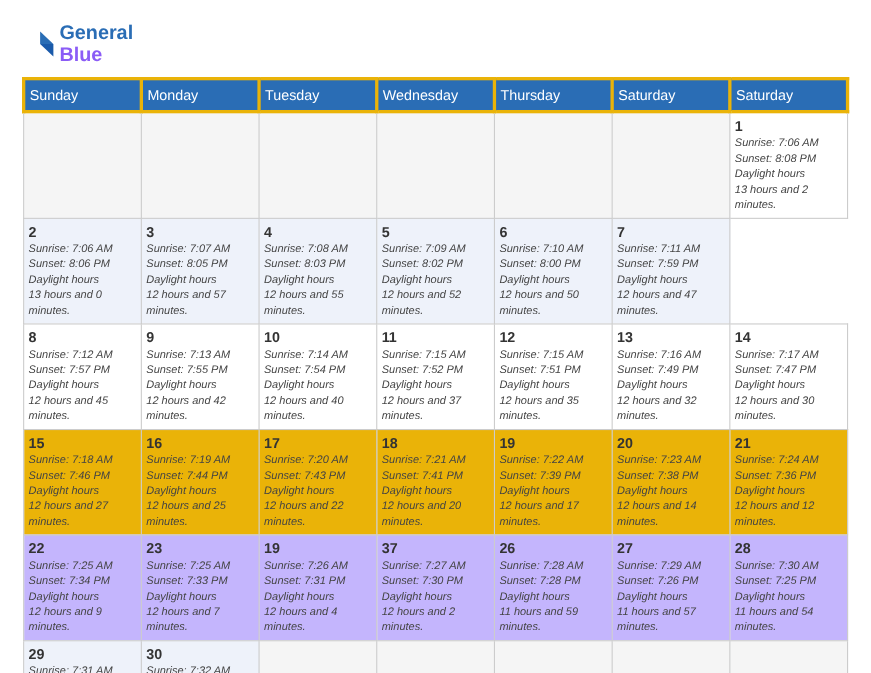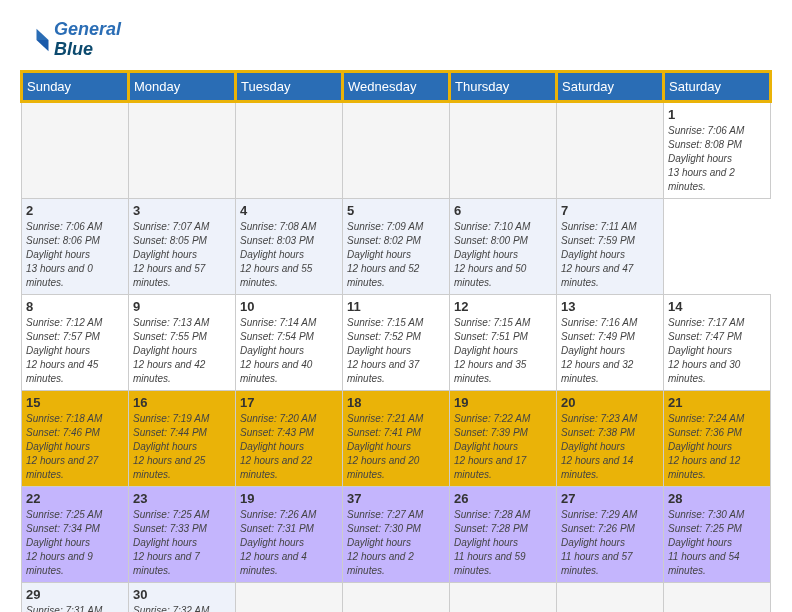--- a/index.html
+++ b/index.html
@@ -22,21 +22,20 @@
       gap: 4px;
     }
     .logo-text {
       font-size: 18px;
       font-weight: bold;
       color: #333;
       line-height: 1.1;
     }
     .logo-text span {
       color: #2a6db5;
-      font-style: italic;
     }
     .logo-icon {
       width: 30px;
       height: 30px;
     }
     .title-section {
       text-align: right;
     }
     .main-title {
       font-size: 32px;
@@ -97,21 +96,21 @@
 <body>
 
 <div class="header-section">
   <div class="logo">
     <svg class="logo-icon" viewBox="0 0 40 40">
       <polygon points="22,5 38,20 22,20" fill="#2a6db5"></polygon>
       <polygon points="22,20 38,20 38,35" fill="#1a5aaa"></polygon>
     </svg>
     <div class="logo-text">
       <div><span>General</span></div>
-      <div><span style="color:#0c4a6e">Blue</span></div>
+      <div><span style="color:#8b5cf6">Blue</span></div>
     </div>
   </div>
   <div class="title-section">
     <div class="main-title"></div>
     <div class="subtitle"></div>
   </div>
 </div>
 
 <table>
   <thead>

